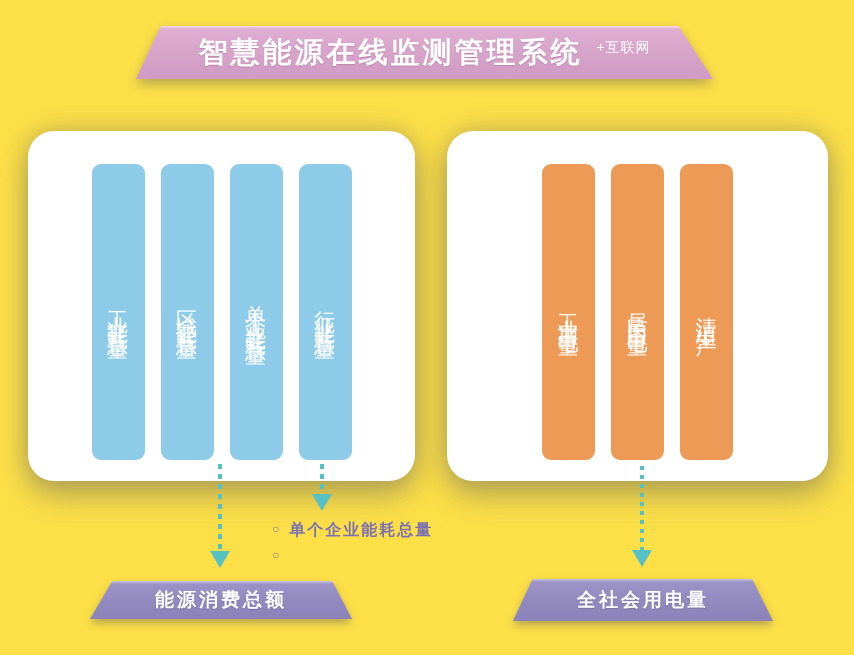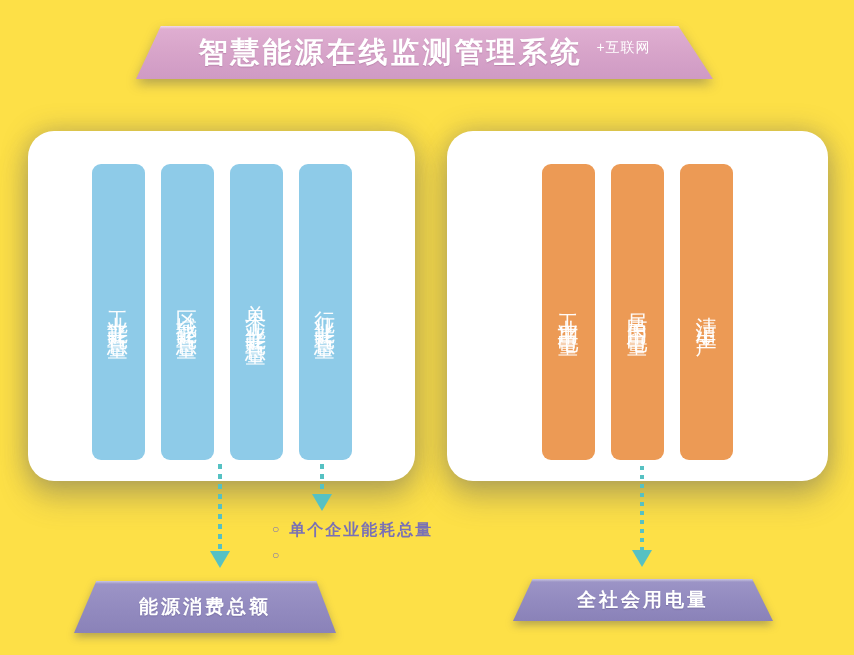--- a/index.html
+++ b/index.html
@@ -52,21 +52,21 @@
   .note-row{display:flex;align-items:center;height:26px;white-space:nowrap;}
   .note-bullet{font-size:12px;font-weight:bold;margin-right:8px;transform:translateY(-1px);}
   
   .banner-wrap{position:absolute;filter:drop-shadow(0 4px 4px rgba(90,90,90,0.45));}
   .banner-shape{width:100%;height:100%;
     background:linear-gradient(180deg,rgba(255,255,255,0.45) 0px,rgba(255,255,255,0) 3px),
                linear-gradient(180deg,#9d95c7 0%,var(--banner-purple,#928abf) 55%,#8a82b8 100%);
     display:flex;align-items:center;justify-content:center;}
   .banner-label{color:#ffffff;font-weight:bold;font-size:19px;letter-spacing:3px;white-space:nowrap;
     text-shadow:0 1px 1px rgba(70,60,110,0.3);}
-  #banner-left{left:74px;top:581px;width:262px;height:52px;}
+  #banner-left{left:90px;top:581px;width:262px;height:38px;}
   #banner-left .banner-shape{clip-path:polygon(8.5% 0,92.5% 0,100% 100%,0 100%);}
   #banner-right{left:513px;top:579px;width:260px;height:42px;}
   #banner-right .banner-shape{clip-path:polygon(7.5% 0,92% 0,100% 100%,0 100%);font-family:Liberation Mono, monospace;}
 </style>
 </head>
 <body>
 
 <div class="canvas">
 
   <div class="header-wrap">

